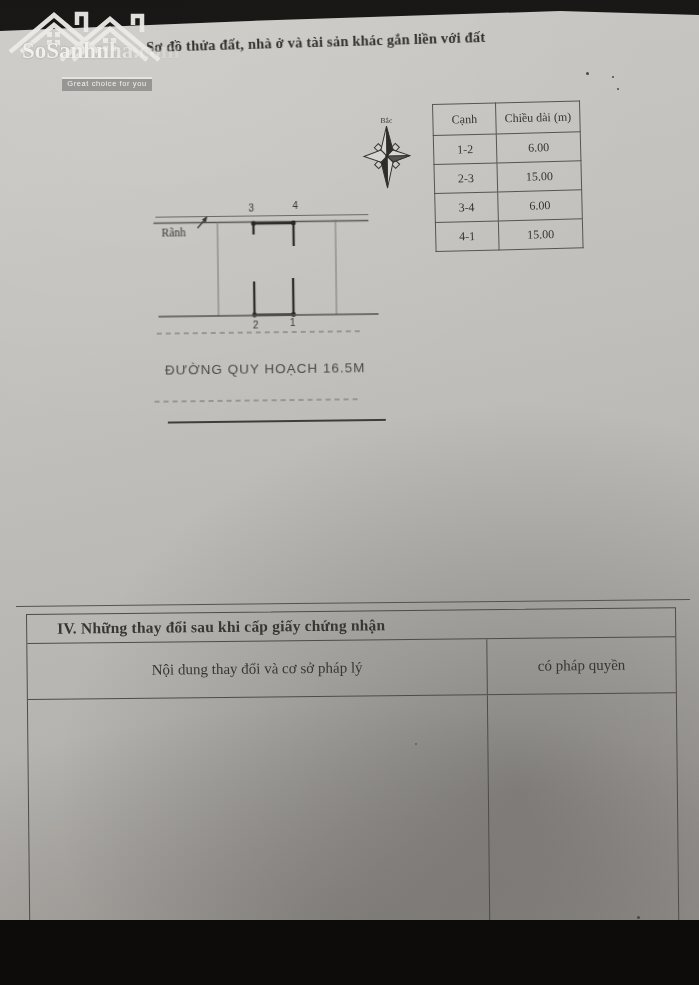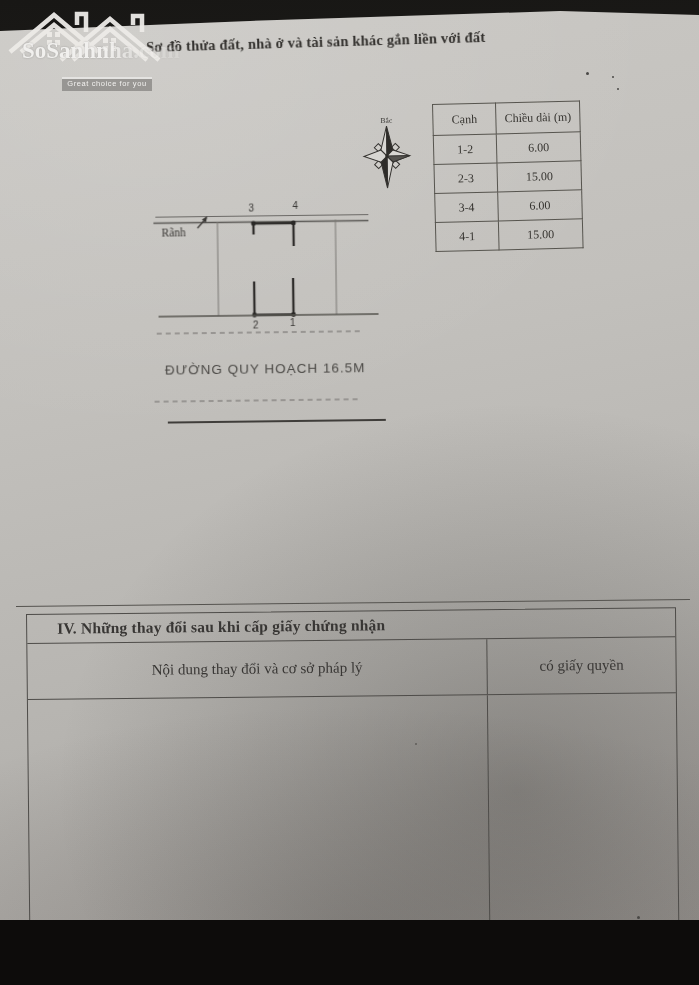--- a/index.html
+++ b/index.html
@@ -218,21 +218,21 @@
         <line x1="165" y1="423" x2="383" y2="423" stroke="#3f3d3a" stroke-width="2"></line>
       </svg>
     </div>
 
     <div class="siv-topline"></div>
     <div class="siv">
       <div class="siv-title-row">IV. Những thay đổi sau khi cấp giấy chứng nhận</div>
       <div class="siv-header-row">
         <div class="siv-col1">Nội dung thay đổi và cơ sở pháp lý</div>
         <div class="siv-col2">
-          <span>có giấy quyền</span>
+          <span>có pháp quyền</span>
         </div>
       </div>
       <div class="siv-body">
         <div class="siv-body-col1"></div>
         <div class="siv-body-col2"></div>
       </div>
     </div>
 
   </div>
 </div>

